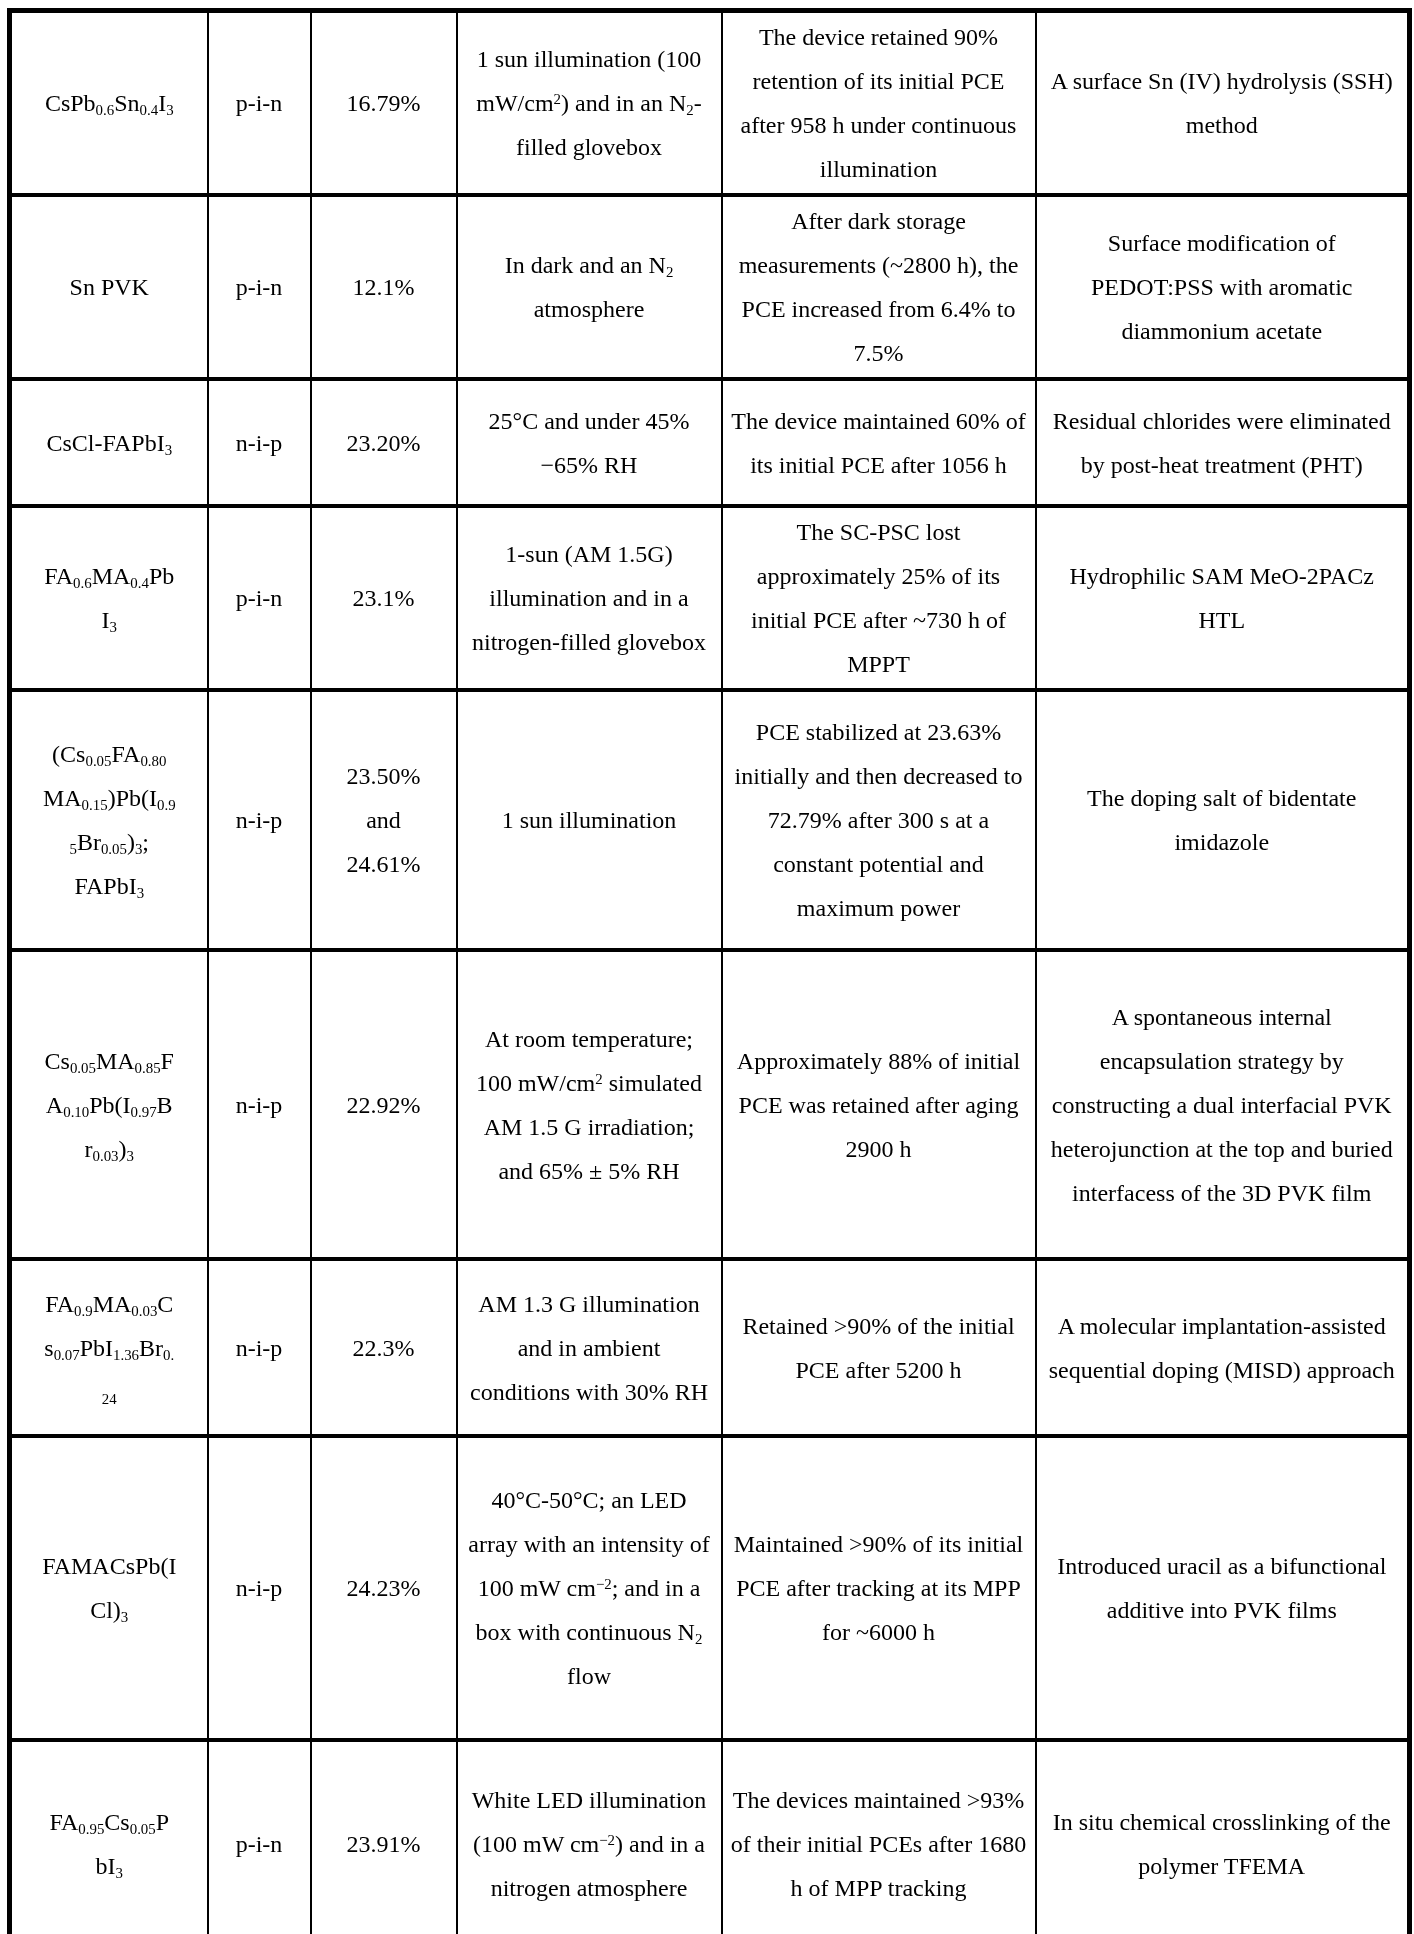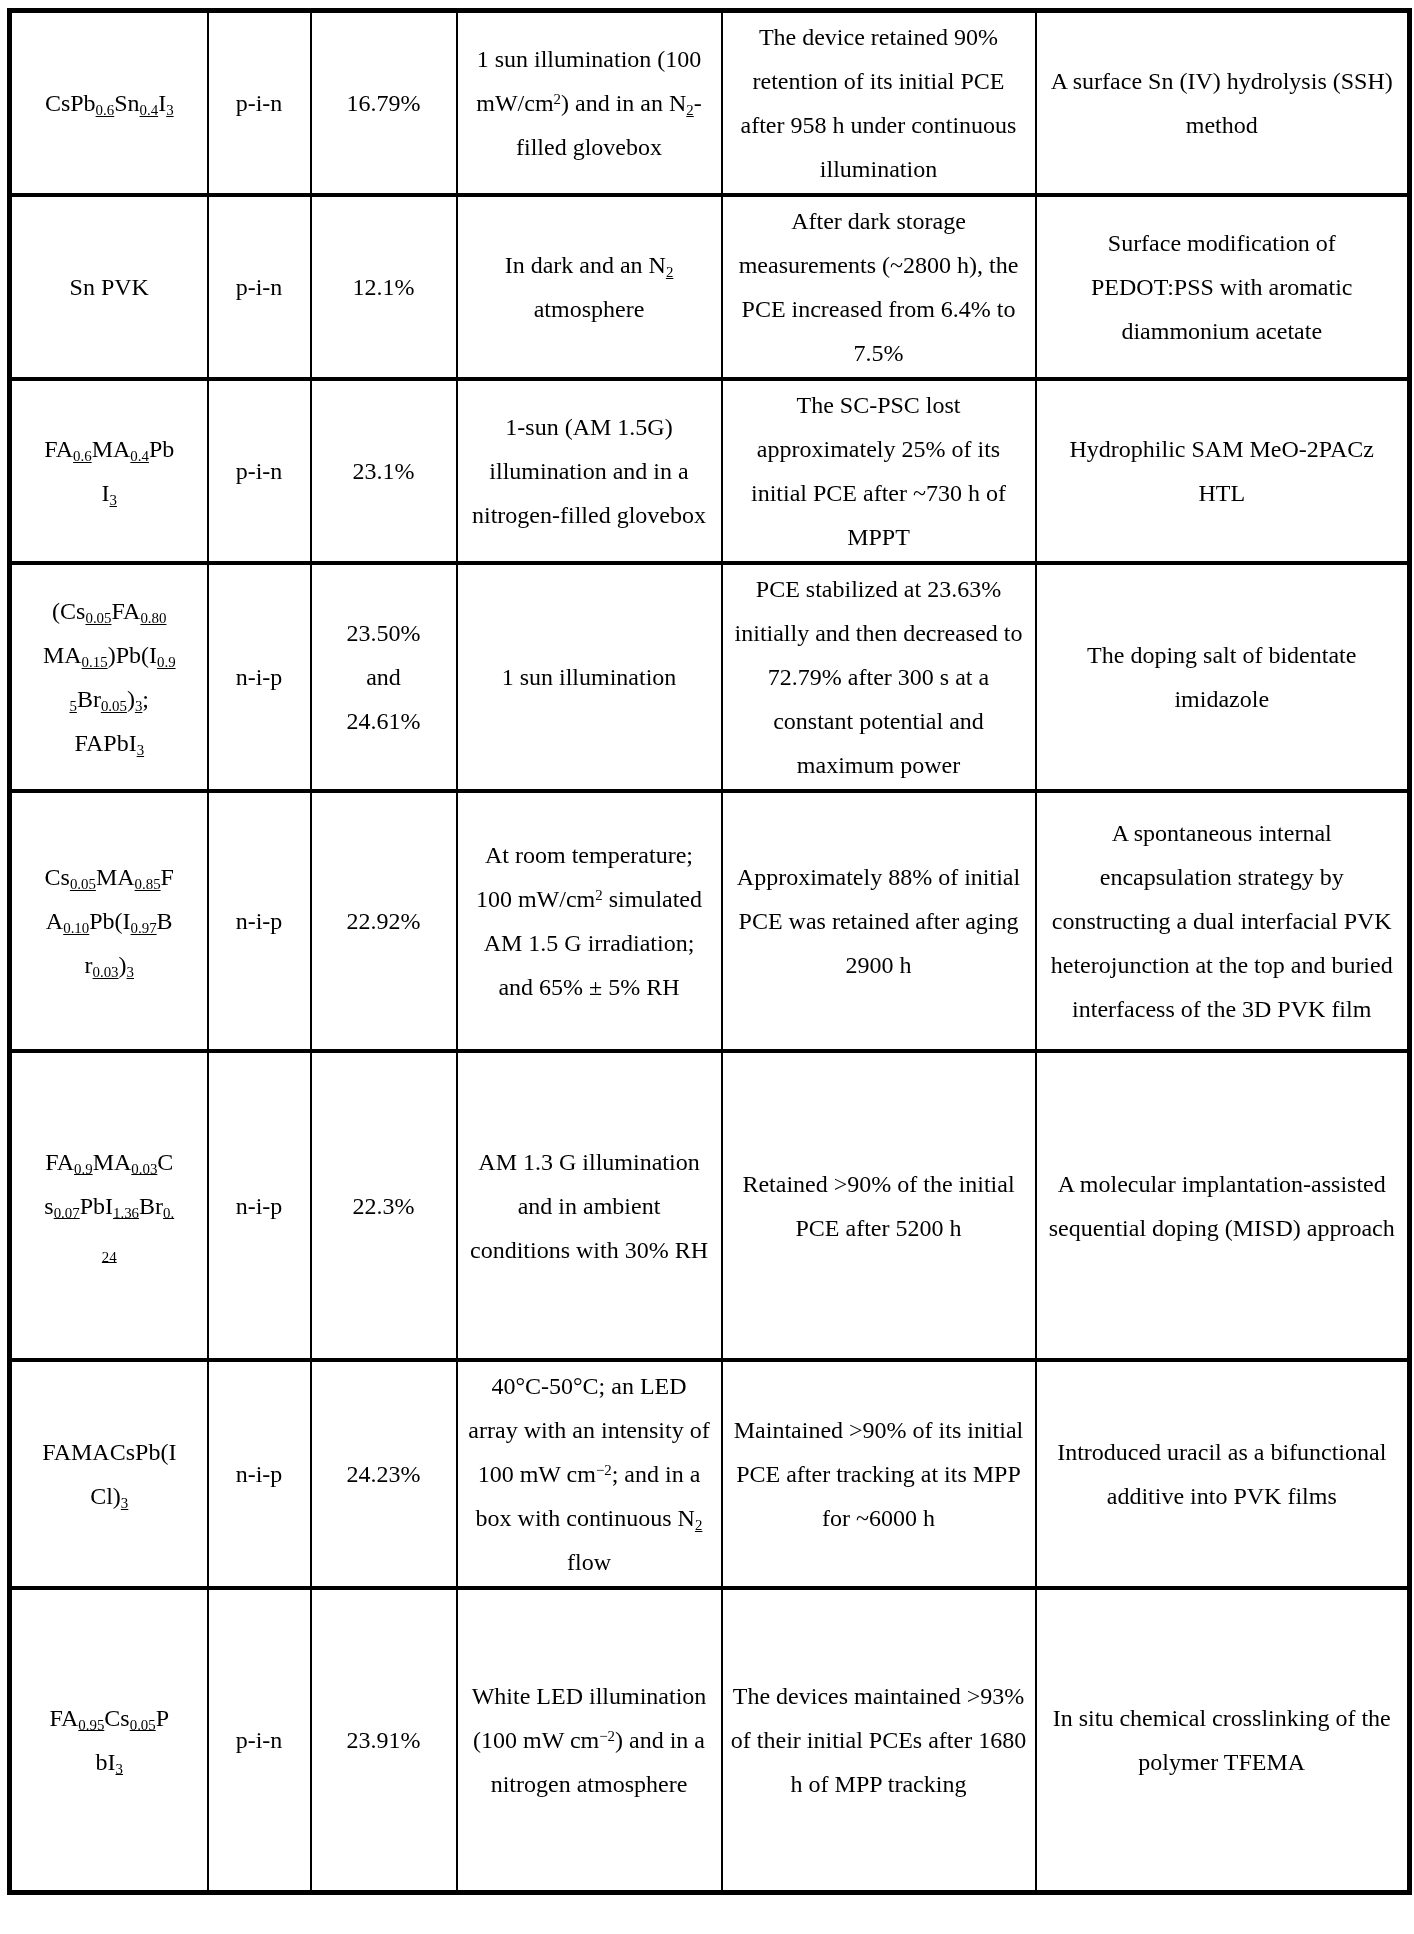--- a/index.html
+++ b/index.html
@@ -33,21 +33,21 @@
     vertical-align: middle;
     padding: 2px 8px;
     font-size: 24px;
     line-height: 44px;
     word-wrap: break-word;
   }
   sub, sup {
     line-height: 0;
     font-size: 0.62em;
   }
-  sub { vertical-align: -0.25em; text-decoration: underline; }
+  sub { vertical-align: -0.25em; }
   sup { vertical-align: 0.45em; }
 
   col.c-material     { width: 198px; }
   col.c-architecture { width: 103px; }
   col.c-pce          { width: 146px; }
   col.c-conditions   { width: 265px; }
   col.c-stability    { width: 314px; }
   col.c-approach     { width: 374px; }
 
   tbody tr:nth-child(1) { height: 179px; }
@@ -83,20 +83,28 @@
           <td>The device retained 90% retention of its initial PCE after 958 h under continuous illumination</td>
           <td>A surface Sn (IV) hydrolysis (SSH) method</td>
         </tr>
         <tr>
           <td>Sn PVK</td>
           <td>p-i-n</td>
           <td>12.1%</td>
           <td>In dark and an N<sub>2</sub> atmosphere</td>
           <td>After dark storage measurements (~2800 h), the PCE increased from 6.4% to 7.5%</td>
           <td>Surface modification of PEDOT:PSS with aromatic diammonium acetate</td>
+        </tr>
+        <tr>
+          <td>CsCl-FAPbI<sub>3</sub></td>
+          <td>n-i-p</td>
+          <td>23.20%</td>
+          <td>25°C and under 45%−65% RH</td>
+          <td>The device maintained 60% of its initial PCE after 1056 h</td>
+          <td>Residual chlorides were eliminated by post-heat treatment (PHT)</td>
         </tr>
         <tr>
           <td>FA<sub>0.6</sub>MA<sub>0.4</sub>Pb<br>I<sub>3</sub></td>
           <td>p-i-n</td>
           <td>23.1%</td>
           <td>1-sun (AM 1.5G) illumination and in a nitrogen-filled glovebox</td>
           <td>The SC-PSC lost approximately 25% of its initial PCE after ~730 h of MPPT</td>
           <td>Hydrophilic SAM MeO-2PACz HTL</td>
         </tr>
         <tr>

